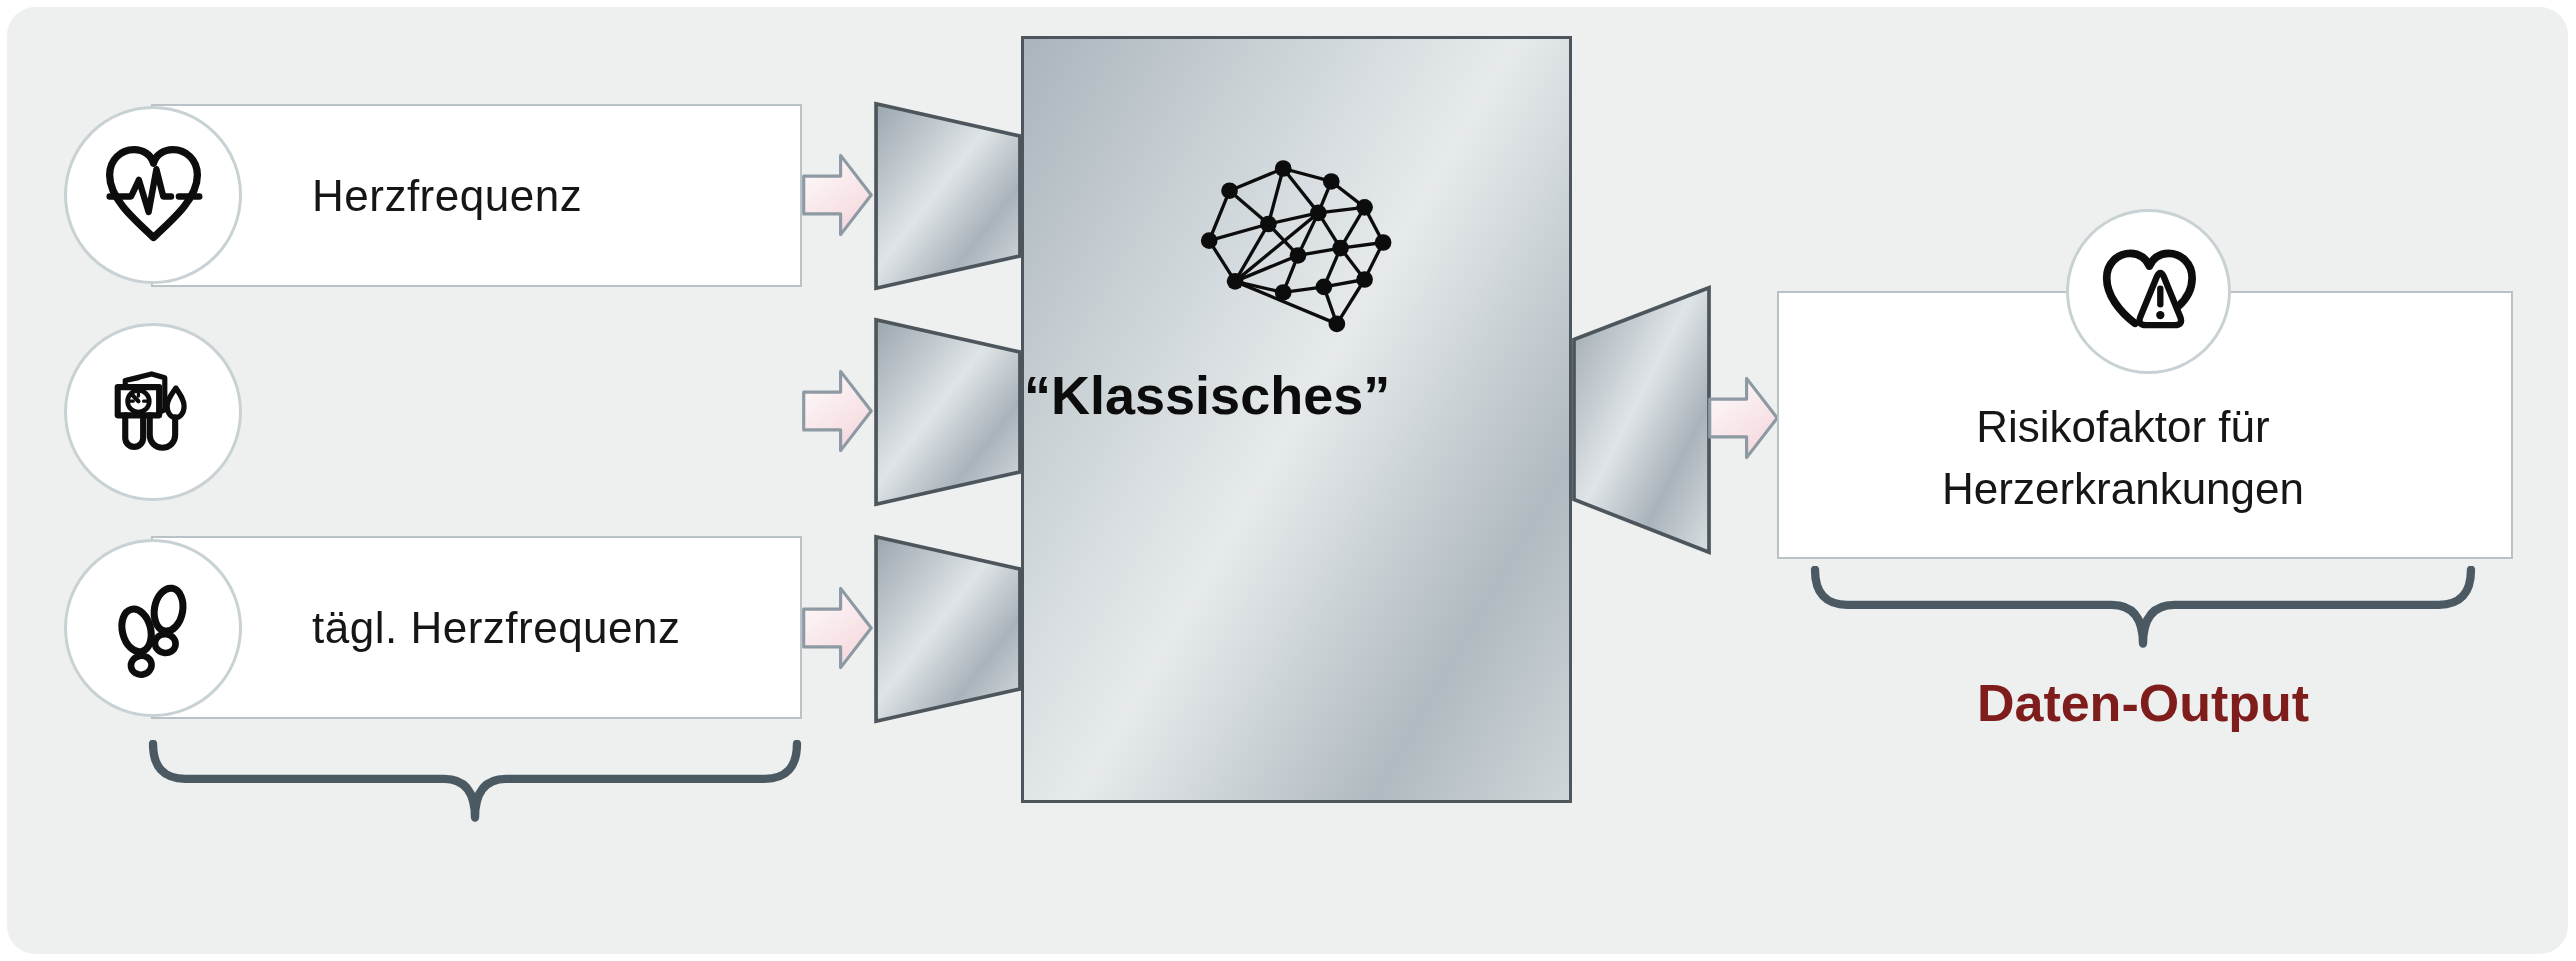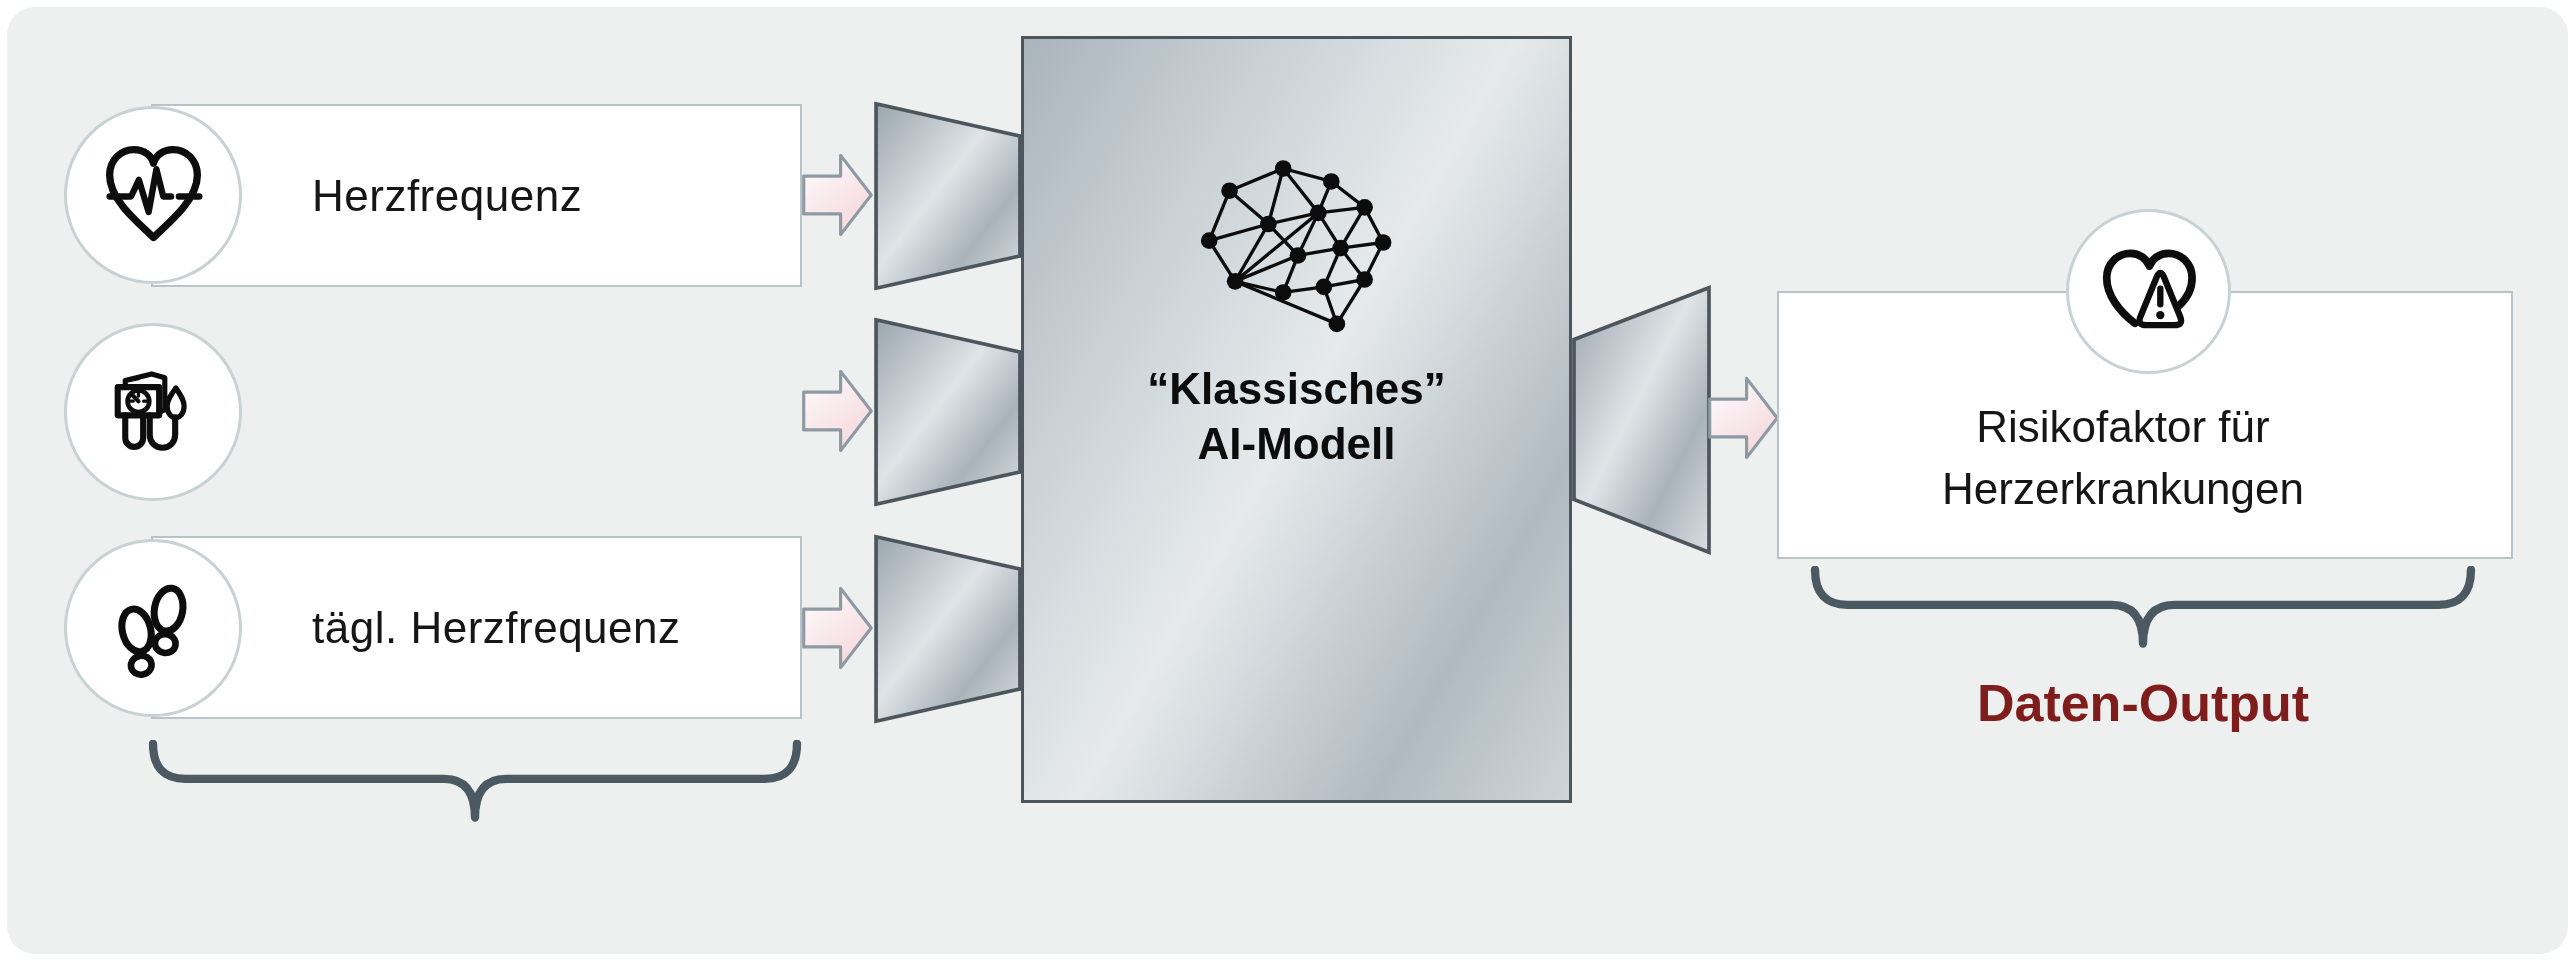--- a/index.html
+++ b/index.html
@@ -14,22 +14,22 @@
   .card-label{padding-left:159px;font-size:44px;letter-spacing:0.5px;color:#161616;white-space:nowrap;}
 
   .icon-circle{position:absolute;width:178px;height:178px;border-radius:50%;background:#ffffff;
                border:3.7px solid #c8d1d4;box-sizing:border-box;display:flex;align-items:center;justify-content:center;}
   .icon-circle svg{display:block;}
 
   
   .model-box{position:absolute;left:1021px;top:36px;width:551px;height:767px;box-sizing:border-box;
              border:3.7px solid #4d565d;
              background:linear-gradient(120deg,#aab4bb 0%,#c9d1d5 25%,#e6eaec 50%,#b0bac0 80%,#cfd6d9 100%);}
-  .model-title{position:absolute;left:0;top:323px;width:100%;text-align:center;
-               font-size:44px;font-weight:bold;line-height:1.24;color:#0c0c0c;}
+  .model-title{position:absolute;left:0;top:323px;width:100%;
+               font-size:54px;font-weight:bold;line-height:1.24;color:#0c0c0c;}
 
   
   .out-card{position:absolute;left:1777px;top:291px;width:736px;height:268px;background:#ffffff;
             border:2.8px solid #b9c3c7;box-sizing:border-box;}
   .out-text{position:absolute;left:1767px;top:396px;width:712px;display:flex;justify-content:center;}
   .out-text span{display:block;max-width:518px;text-align:center;font-size:44px;line-height:1.42;color:#161616;}
 
   .group-label{position:absolute;text-align:center;font-size:52px;font-weight:bold;color:#7f1d1d;}
 </style>
 </head>
@@ -156,21 +156,20 @@
         <circle cx="212" cy="100" r="9"></circle>
           <circle cx="52" cy="142" r="9"></circle>
           <circle cx="104" cy="154" r="9"></circle>
         <circle cx="148" cy="148" r="9"></circle>
           <circle cx="192" cy="140" r="9"></circle>
           <circle cx="162" cy="188" r="9"></circle>
       </g>
     </svg>
     <div class="model-title">
       <div>“Klassisches”</div>
-      <div>AI-Modell</div>
     </div>
   </div>
 
   <svg class="abs" style="left:1571px;top:285px" width="141" height="270" viewBox="0 0 152 292">
     <polygon points="3,59 149,3 149,289 3,232" fill="url(#gMetal)" stroke="#4d565d" stroke-width="4"></polygon>
   </svg>
   <svg class="abs" style="left:1707px;top:372px" width="72" height="92" viewBox="0 0 80 100">
     <path d="M3 29 L44 29 L44 6 L78 50 L44 94 L44 71 L3 71 Z" fill="url(#gArrow)" stroke="#8d9aa3" stroke-width="3.5" stroke-linejoin="round"></path>
   </svg>
 

